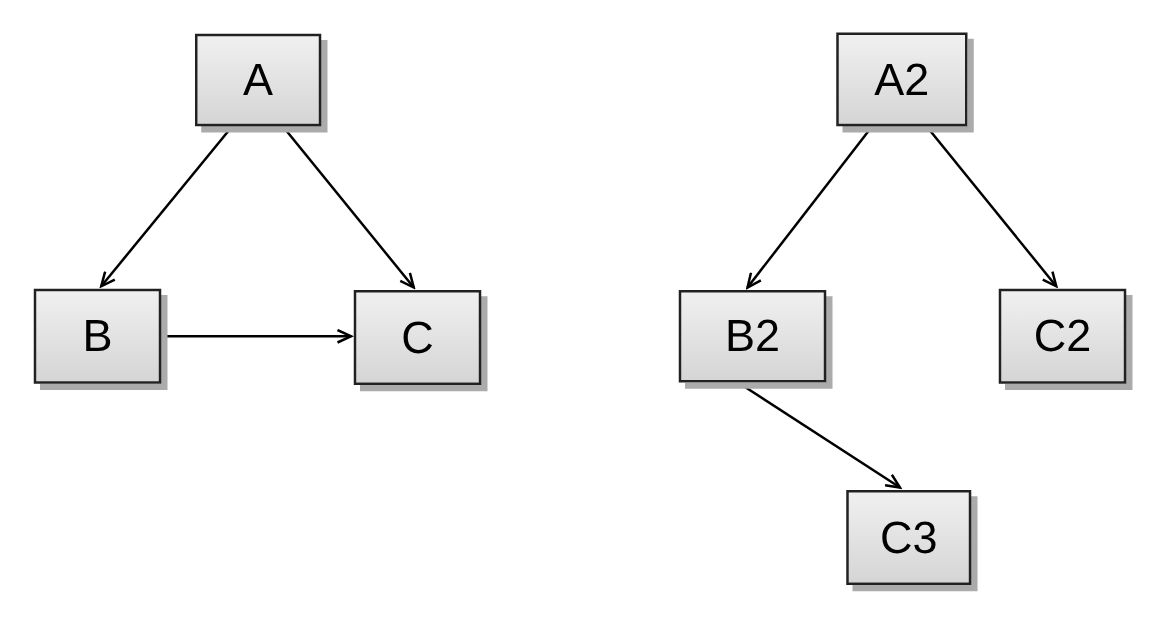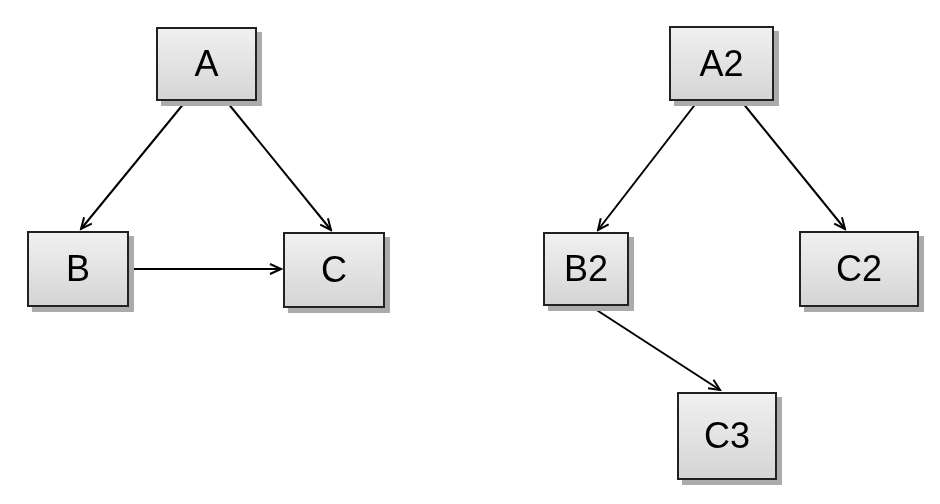--- a/index.html
+++ b/index.html
@@ -63,23 +63,23 @@
   </div>
       <div class="node" style="left: 27px; top: 231px; width: 102px; height: 76px;">
     <span class="node-label">B</span>
   </div>
       <div class="node" style="left: 283px; top: 232px; width: 102px; height: 76px;">
     <span class="node-label">C</span>
   </div>
       <div class="node" style="left: 669px; top: 26px; width: 105px; height: 75px;">
     <span class="node-label">A2</span>
   </div>
-      <div class="node" style="left: 543px; top: 232px; width: 86px; height: 74px;">
+      <div class="node" style="left: 543px; top: 232px; width: 118px; height: 74px;">
     <span class="node-label">B2</span>
   </div>
-      <div class="node" style="left: 799px; top: 231px; width: 120px; height: 76px;">
+      <div class="node" style="left: 799px; top: 231px; width: 102px; height: 76px;">
     <span class="node-label">C2</span>
   </div>
-      <div class="node" style="left: 677px; top: 392px; width: 100px; height: 88px;">
+      <div class="node" style="left: 677px; top: 392px; width: 100px; height: 76px;">
     <span class="node-label">C3</span>
   </div>
     </div>
 </div>
 
 </body></html>

